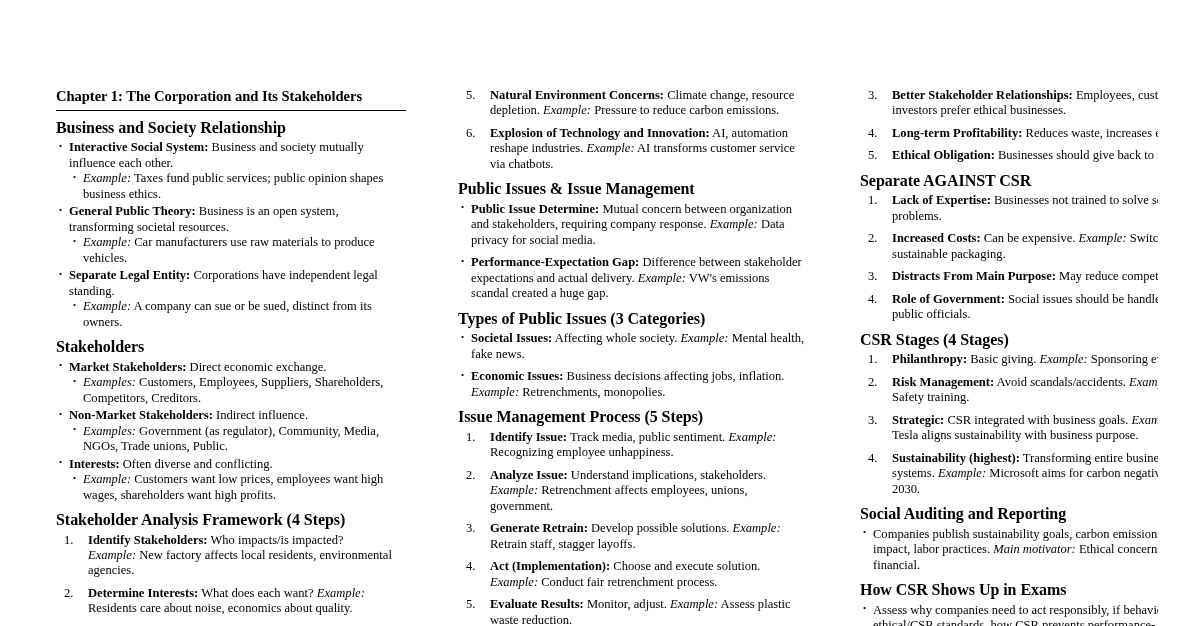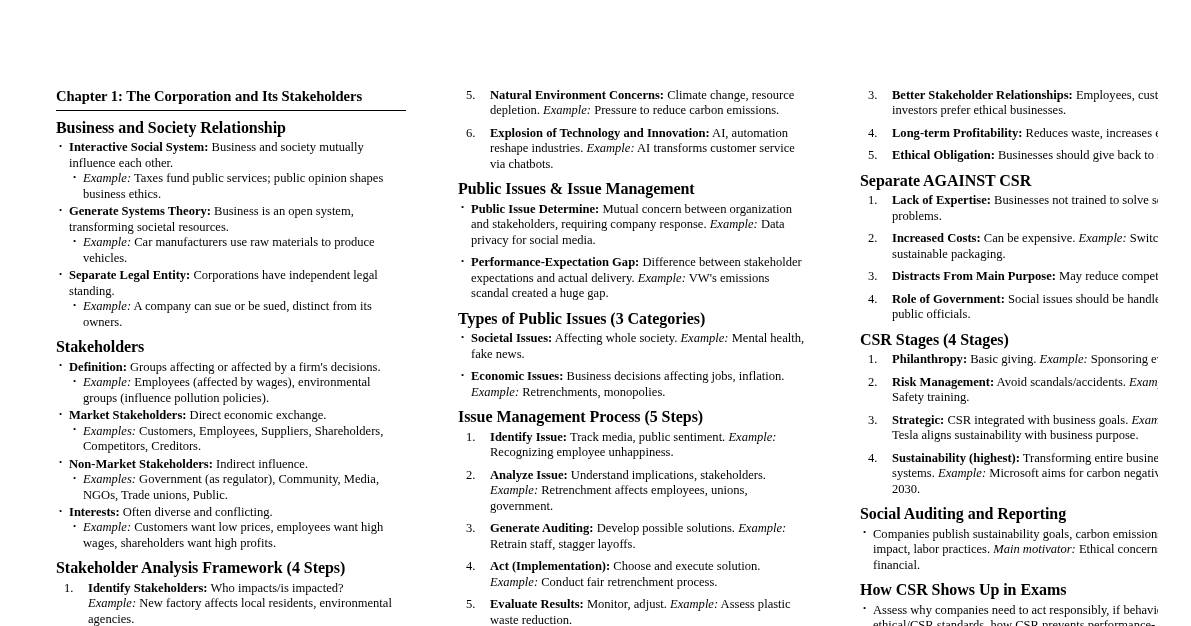--- a/index.html
+++ b/index.html
@@ -133,32 +133,29 @@
   <div class="columns">
 
     <div class="column col-1">
       <div class="doc-title">Chapter 1: The Corporation and Its Stakeholders</div>
       <div id="c1">
           <h2 class="section">Business and Society Relationship</h2>
           <ul class="bullets">
             <li class="tight"><b>Interactive Social System:</b> Business and society mutually influence each other.<ul class="sub">
                 <li><i>Example:</i> Taxes fund public services; public opinion shapes business ethics.</li>
               </ul></li>
-            <li class="tight"><b>Generate Systems Theory:</b> Business is an open system, transforming societal resources.<ul class="sub">
+            <li class="tight"><b>General Public Theory:</b> Business is an open system, transforming societal resources.<ul class="sub">
                 <li><i>Example:</i> Car manufacturers use raw materials to produce vehicles.</li>
               </ul></li>
             <li class="tight"><b>Separate Legal Entity:</b> Corporations have independent legal standing.<ul class="sub">
                 <li><i>Example:</i> A company can sue or be sued, distinct from its owners.</li>
               </ul></li>
           </ul>
           <h2 class="section">Stakeholders</h2>
           <ul class="bullets">
-            <li class="tight"><b>Definition:</b> Groups affecting or affected by a firm's decisions.<ul class="sub">
-                <li><i>Example:</i> Employees (affected by wages), environmental groups (influence pollution policies).</li>
-              </ul></li>
             <li class="tight"><b>Market Stakeholders:</b> Direct economic exchange.<ul class="sub">
                 <li><i>Examples:</i> Customers, Employees, Suppliers, Shareholders, Competitors, Creditors.</li>
               </ul></li>
             <li class="tight"><b>Non-Market Stakeholders:</b> Indirect influence.<ul class="sub">
                 <li><i>Examples:</i> Government (as regulator), Community, Media, NGOs, Trade unions, Public.</li>
               </ul></li>
             <li class="tight"><b>Interests:</b> Often diverse and conflicting.<ul class="sub">
                 <li><i>Example:</i> Customers want low prices, employees want high wages, shareholders want high profits.</li>
               </ul></li>
           </ul>
@@ -183,21 +180,21 @@
           </ul>
           <h2 class="section">Types of Public Issues (3 Categories)</h2>
           <ul class="bullets">
             <li><b>Societal Issues:</b> Affecting whole society. <i>Example:</i> Mental health, fake news.</li>
             <li><b>Economic Issues:</b> Business decisions affecting jobs, inflation. <i>Example:</i> Retrenchments, monopolies.</li>
           </ul>
           <h2 class="section">Issue Management Process (5 Steps)</h2>
           <ol class="numbered">
             <li><span class="num">1.</span><b>Identify Issue:</b> Track media, public sentiment. <i>Example:</i> Recognizing employee unhappiness.</li>
             <li><span class="num">2.</span><b>Analyze Issue:</b> Understand implications, stakeholders. <i>Example:</i> Retrenchment affects employees, unions, government.</li>
-            <li><span class="num">3.</span><b>Generate Auditing:</b> Develop possible solutions. <i>Example:</i> Retrain staff, stagger layoffs.</li>
+            <li><span class="num">3.</span><b>Generate Retrain:</b> Develop possible solutions. <i>Example:</i> Retrain staff, stagger layoffs.</li>
             <li><span class="num">4.</span><b>Act (Implementation):</b> Choose and execute solution. <i>Example:</i> Conduct fair retrenchment process.</li>
             <li><span class="num">5.</span><b>Evaluate Results:</b> Monitor, adjust. <i>Example:</i> Assess plastic waste reduction.</li>
           </ol>
         </div>
     </div>
 
     <div class="column col-3">
       <div id="c3">
           <ol class="numbered">
             <li><span class="num">3.</span><b>Better Stakeholder Relationships:</b> Employees, customers, investors prefer ethical businesses.</li>

